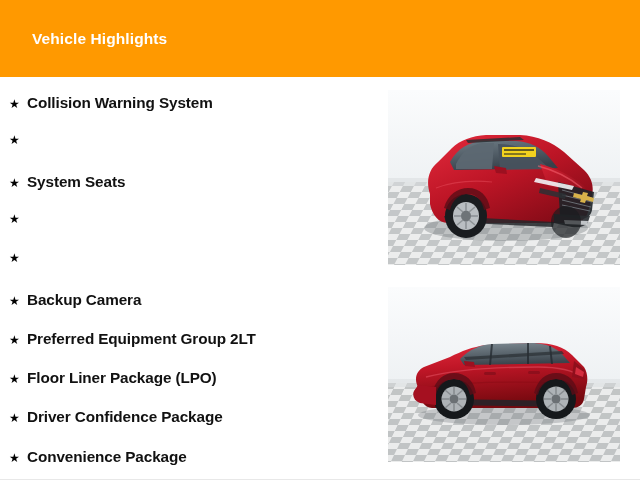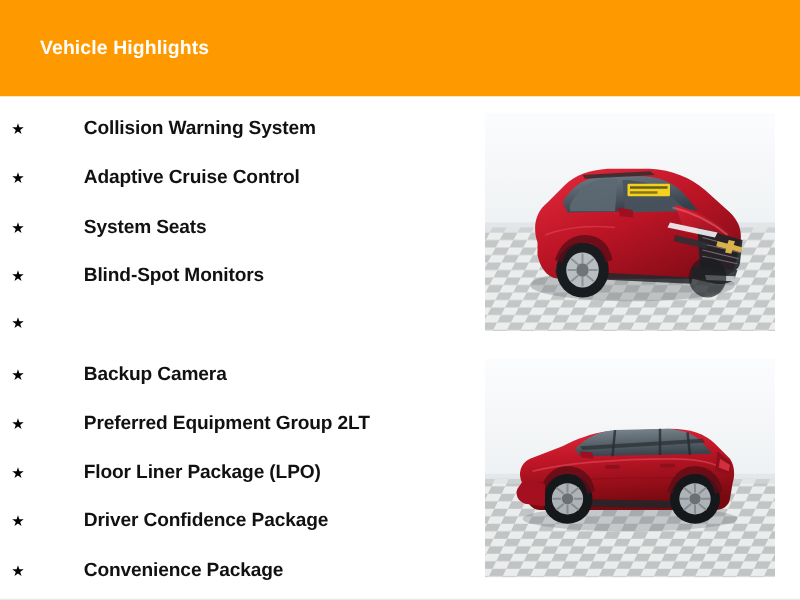--- a/index.html
+++ b/index.html
@@ -80,21 +80,20 @@
     line-height: 1;
     text-align: left;
     flex: 0 0 18px;
   }
   .highlight-label {
     color: #111111;
     font-size: 15.3px;
     font-weight: bold;
     line-height: 1;
     letter-spacing: -0.1px;
-    margin-left: 40px;
   }
 
   
   .photo {
     position: absolute;
     left: 388px;
     width: 232px;
     height: 175px;
     overflow: hidden;
     background: #ffffff;
@@ -115,29 +114,27 @@
 
   <div class="body-area">
 
     <ul class="highlights-list" id="highlights-list">
         <li class="highlight-item" style="top: 18px;">
           <span class="star-icon">★</span>
           <span class="highlight-label">Collision Warning System</span>
         </li>
         <li class="highlight-item" style="top: 57.3px;">
           <span class="star-icon">★</span>
-          <span class="highlight-label">Adaptive Cruise Control</span>
         </li>
         <li class="highlight-item" style="top: 96.6px;">
           <span class="star-icon">★</span>
           <span class="highlight-label">System Seats</span>
         </li>
         <li class="highlight-item" style="top: 135.9px;">
           <span class="star-icon">★</span>
-          <span class="highlight-label">Blind-Spot Monitors</span>
         </li>
         <li class="highlight-item" style="top: 175.2px;">
           <span class="star-icon">★</span>
         </li>
         <li class="highlight-item" style="top: 214.5px;">
           <span class="star-icon">★</span>
           <span class="highlight-label">Backup Camera</span>
         </li>
         <li class="highlight-item" style="top: 253.8px;">
           <span class="star-icon">★</span>

